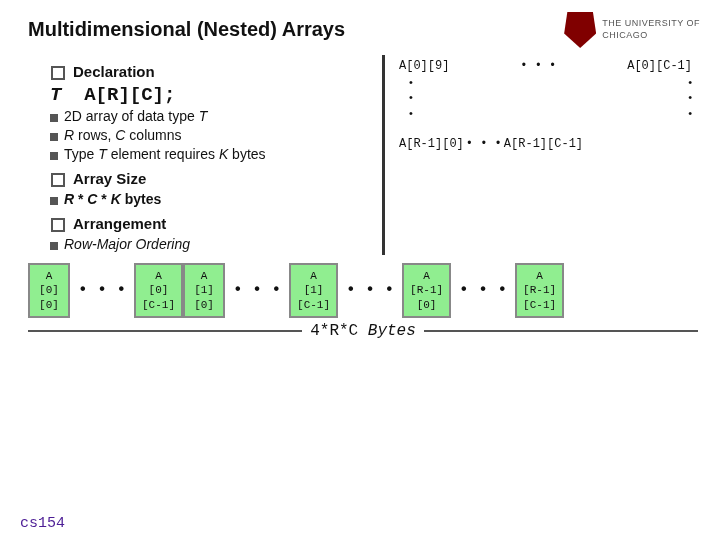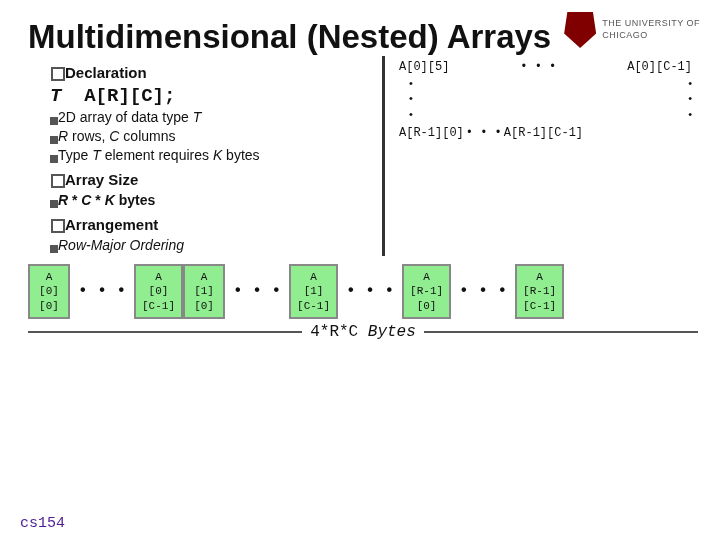--- a/index.html
+++ b/index.html
@@ -37,23 +37,24 @@
     .logo-text {
       font-size: 9px;
       color: #555;
       line-height: 1.3;
       text-transform: uppercase;
       letter-spacing: 0.5px;
     }
 
     
     .title {
-      font-size: 33px;
-      font-weight: bold;
-      color: #111;
+      font-size: 20px;
+      font-weight: bold;
+      color: #111;
+      margin-bottom: 14px;
       margin-top: 0;
     }
 
     
     .content-area {
       display: flex;
       gap: 0;
       width: 100%;
     }
 
@@ -66,20 +67,21 @@
       width: 310px;
       border-left: 3px solid #333;
       padding-left: 14px;
       padding-top: 4px;
     }
 
     
     .section-header {
       display: flex;
       align-items: flex-end;
+      gap: 8px;
       margin-bottom: 4px;
       margin-top: 8px;
       padding-left: 23px;
     }
     .checkbox-icon {
       width: 14px;
       height: 14px;
       border: 2px solid #555;
       margin-top: 2px;
       flex-shrink: 0;
@@ -90,21 +92,22 @@
       color: #111;
     }
 
     
     .sub-items {
       margin-left: 22px;
       margin-top: 2px;
     }
     .sub-item {
       display: flex;
-      align-items: flex-end;
+      align-items: center;
+      gap: 6px;
       margin-bottom: 3px;
     }
     .square-bullet {
       width: 8px;
       height: 8px;
       background: #555;
       margin-top: 4px;
       flex-shrink: 0;
     }
     .sub-text {
@@ -142,21 +145,21 @@
       display: flex;
       align-items: center;
       justify-content: space-between;
       width: 100%;
       margin-bottom: 2px;
     }
     .array-bottom-row {
       display: flex;
       align-items: center;
       width: 100%;
-      margin-top: 4px;
+      margin-top: 16px;
     }
     .middle-section {
       display: flex;
       width: 100%;
       margin-bottom: 2px;
     }
     .left-dots {
       display: flex;
       flex-direction: column;
       margin-left: 10px;
@@ -305,21 +308,21 @@
         <div class="sub-item">
           <div class="square-bullet"></div>
           <span class="sub-text"><em>Row-Major Ordering</em></span>
         </div>
       </div>
     </div>
 
     <div class="right-content">
 
       <div class="array-top-row">
-        <span class="array-cell">A[0][5]</span>
+        <span class="array-cell">A[0][9]</span>
         <span class="array-cell">• • •</span>
         <span class="array-cell">A[0][C-1]</span>
       </div>
 
       <div class="middle-section">
         <div class="left-dots">
           <span class="dot-line">•</span>
           <span class="dot-line">•</span>
           <span class="dot-line">•</span>
         </div>

